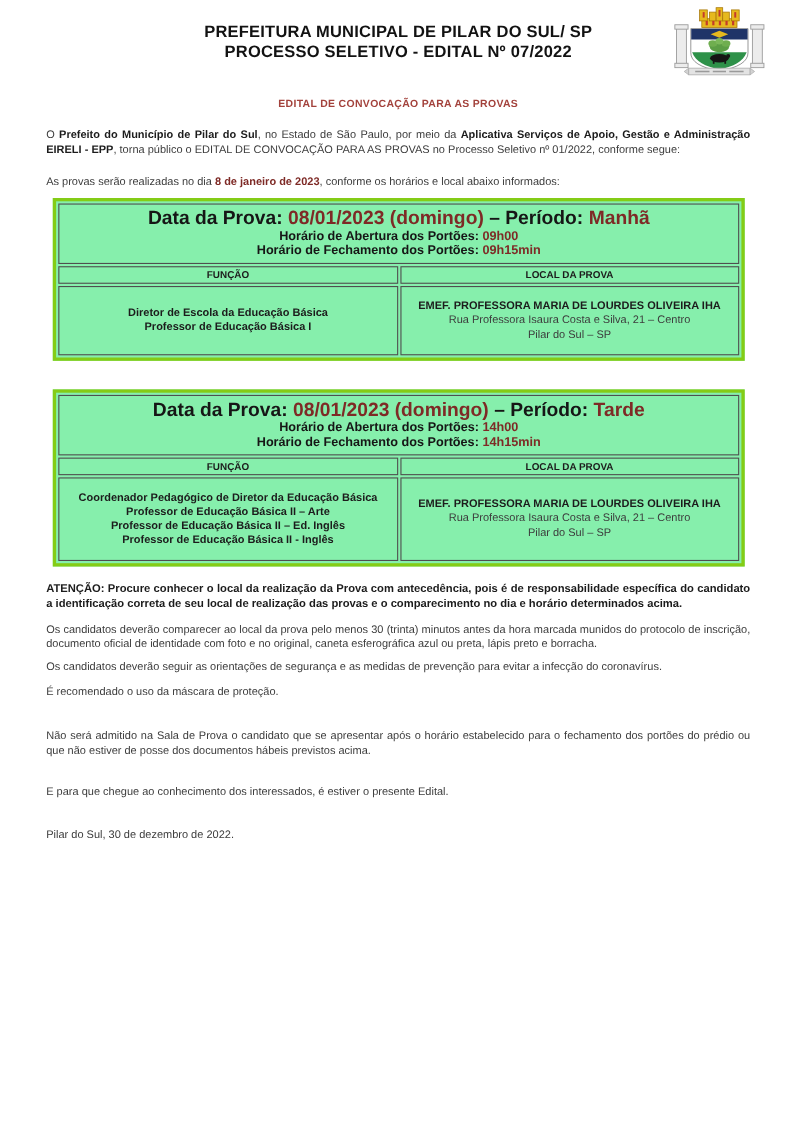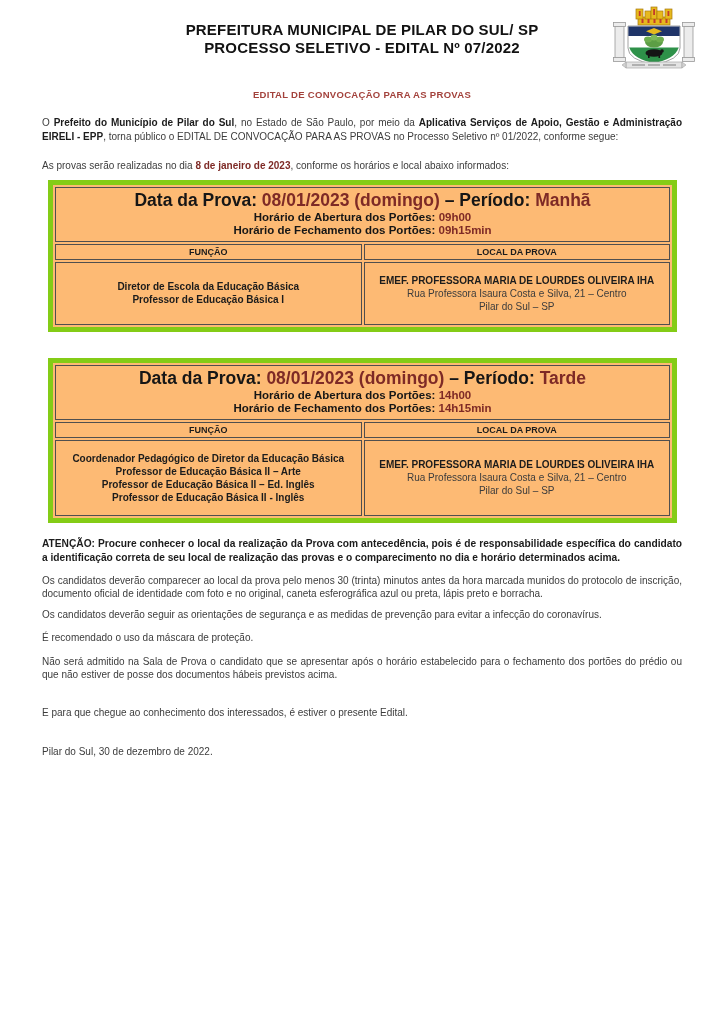--- a/index.html
+++ b/index.html
@@ -37,31 +37,31 @@
   .para { font-size: 10px; line-height: 13.5px; }
   .justify { text-align: justify; }
   .b { font-weight: bold; color: #1c1c1c; }
   .redtxt { color: #7E2A26; }
   .mt-p1 { margin-top: 16px; }
   .mt-p2 { margin-top: 16px; }
   .bold-para { font-weight: bold; color: #1c1c1c; line-height: 14px; margin-top: 14px; font-size: 10.2px; }
   .mt-attend { margin-top: 9px; }
   .mt-safety { margin-top: 7px; }
   .mt-mask { margin-top: 10px; }
-  .mt-late { margin-top: 10px; }
+  .mt-late { margin-top: 26px; }
   .mt-closing { margin-top: 24px; }
   .mt-dateplace { margin-top: 26px; }
   
   table.prova {
     margin-left: 6px;
     width: 629px;
-    border: 5px solid #84cc16;
+    border: 3px solid #84cc16;
     border-collapse: separate;
     border-spacing: 2px;
-    background: #fdba74;
+    background: #86efac;
   }
   .mt-t1 { margin-top: 7px; }
   .mt-t2 { margin-top: 26px; }
   table.prova td {
     border: 1px solid #4f4f4f;
     text-align: center;
     vertical-align: middle;
   }
   td.t-head { padding: 2px 2px 3px 2px; }
   .t-title { font-size: 17.5px; font-weight: bold; color: #161616; line-height: 21px; }

